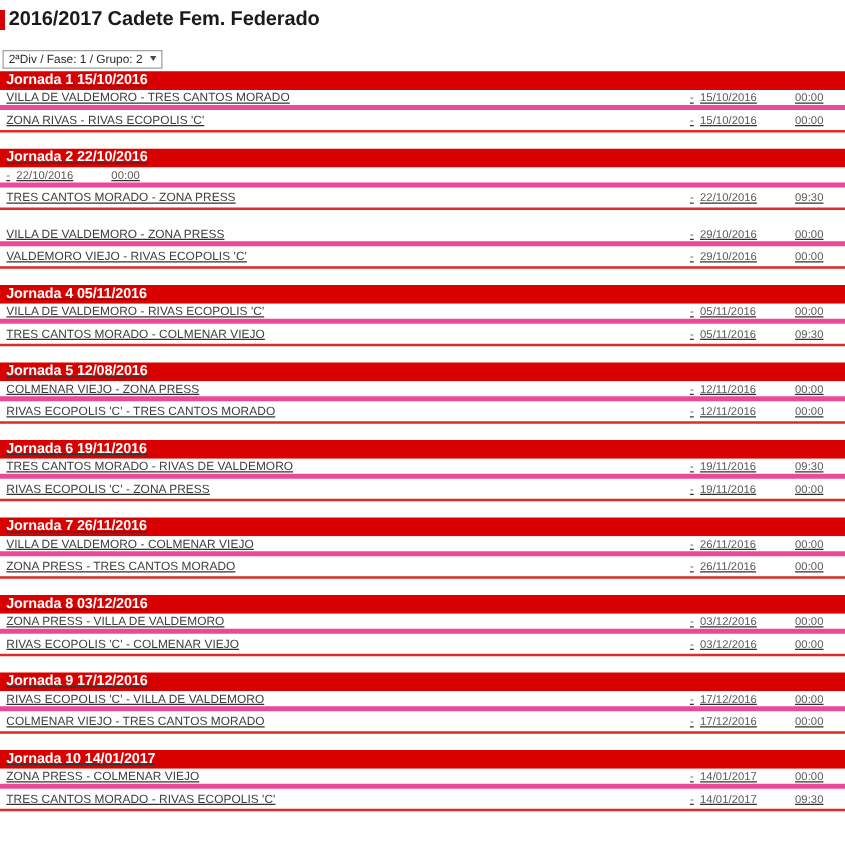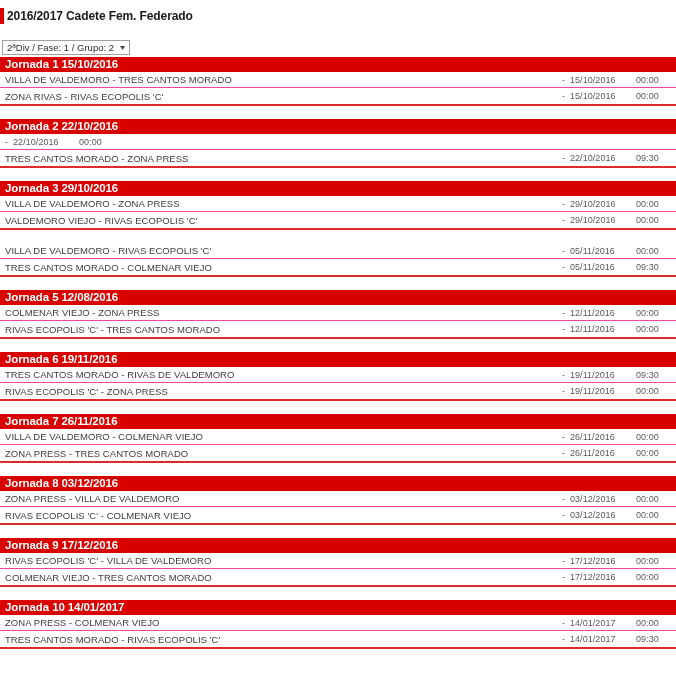--- a/index.html
+++ b/index.html
@@ -31,21 +31,21 @@
     padding-left: 0;
   }
   .title-accent {
     width: 4px;
     height: 16px;
     background: #d90000;
     flex: 0 0 auto;
     margin-right: 3px;
   }
   .page-title {
-    font-size: 12px;
+    font-size: 16px;
     font-weight: bold;
     color: #1a1a1a;
     letter-spacing: -0.1px;
     line-height: 16px;
     white-space: nowrap;
   }
 
   
   .selector-wrap {
     margin: 12px 0 2px 2px;
@@ -70,20 +70,21 @@
     font-size: 7px;
     line-height: 13px;
     color: #4a4a4a;
     transform: scaleX(1.25);
   }
 
   
   .jornada {
     margin: 0 0 13px 0;
     width: 676px;
+    text-decoration: underline;
   }
   .jornada-header {
     background: #d90000;
     color: #ffffff;
     font-size: 11.5px;
     font-weight: bold;
     height: 15px;
     line-height: 15px;
     padding-left: 5px;
     box-sizing: border-box;
@@ -95,21 +96,21 @@
     border-bottom: 2px solid #dd2b2b;
     background: #ffffff;
   }
   .match-row {
     display: flex;
     align-items: center;
     justify-content: space-between;
     height: 16px;
     font-size: 9.5px;
     color: #3d3d3d;
-    border-bottom: 1px solid #ec4899;
+    border-bottom: 4px solid #ec4899;
     padding: 0 4px 0 5px;
     box-sizing: border-box;
     white-space: nowrap;
     letter-spacing: 0.05px;
   }
   .match-row:last-child {
     border-bottom: none;
   }
   .match-teams {
     flex: 1 1 auto;
@@ -127,21 +128,21 @@
   .match-meta .dash {
     margin-right: 5px;
   }
   .match-meta .mdate {
     display: inline-block;
     min-width: 60px;
     text-align: left;
   }
   .match-meta .mtime {
     display: inline-block;
-    margin-left: 6px;
+    margin-left: 16px;
     min-width: 30px;
     text-align: left;
   }
 </style>
 </head>
 <body>
 
 <div class="page">
 
   <div class="title-row">
@@ -192,41 +193,41 @@
             <span class="match-teams">TRES CANTOS MORADO - ZONA PRESS</span>
             <span class="match-meta">
               <span class="dash">-</span>
               <span class="mdate">22/10/2016</span>
               <span class="mtime">09:30</span>
             </span>
           </div>
         </div>
       </div>
       <div class="jornada">
-        <div class="jornada-header">Jornada 3 29/10/2016</div>
         <div class="match-list">
           <div class="match-row">
             <span class="match-teams">VILLA DE VALDEMORO - ZONA PRESS</span>
             <span class="match-meta">
               <span class="dash">-</span>
               <span class="mdate">29/10/2016</span>
               <span class="mtime">00:00</span>
             </span>
           </div>
           <div class="match-row">
             <span class="match-teams">VALDEMORO VIEJO - RIVAS ECOPOLIS 'C'</span>
             <span class="match-meta">
               <span class="dash">-</span>
               <span class="mdate">29/10/2016</span>
               <span class="mtime">00:00</span>
             </span>
           </div>
         </div>
       </div>
       <div class="jornada">
+        <div class="jornada-header">Jornada 4 05/11/2016</div>
         <div class="match-list">
           <div class="match-row">
             <span class="match-teams">VILLA DE VALDEMORO - RIVAS ECOPOLIS 'C'</span>
             <span class="match-meta">
               <span class="dash">-</span>
               <span class="mdate">05/11/2016</span>
               <span class="mtime">00:00</span>
             </span>
           </div>
           <div class="match-row">

